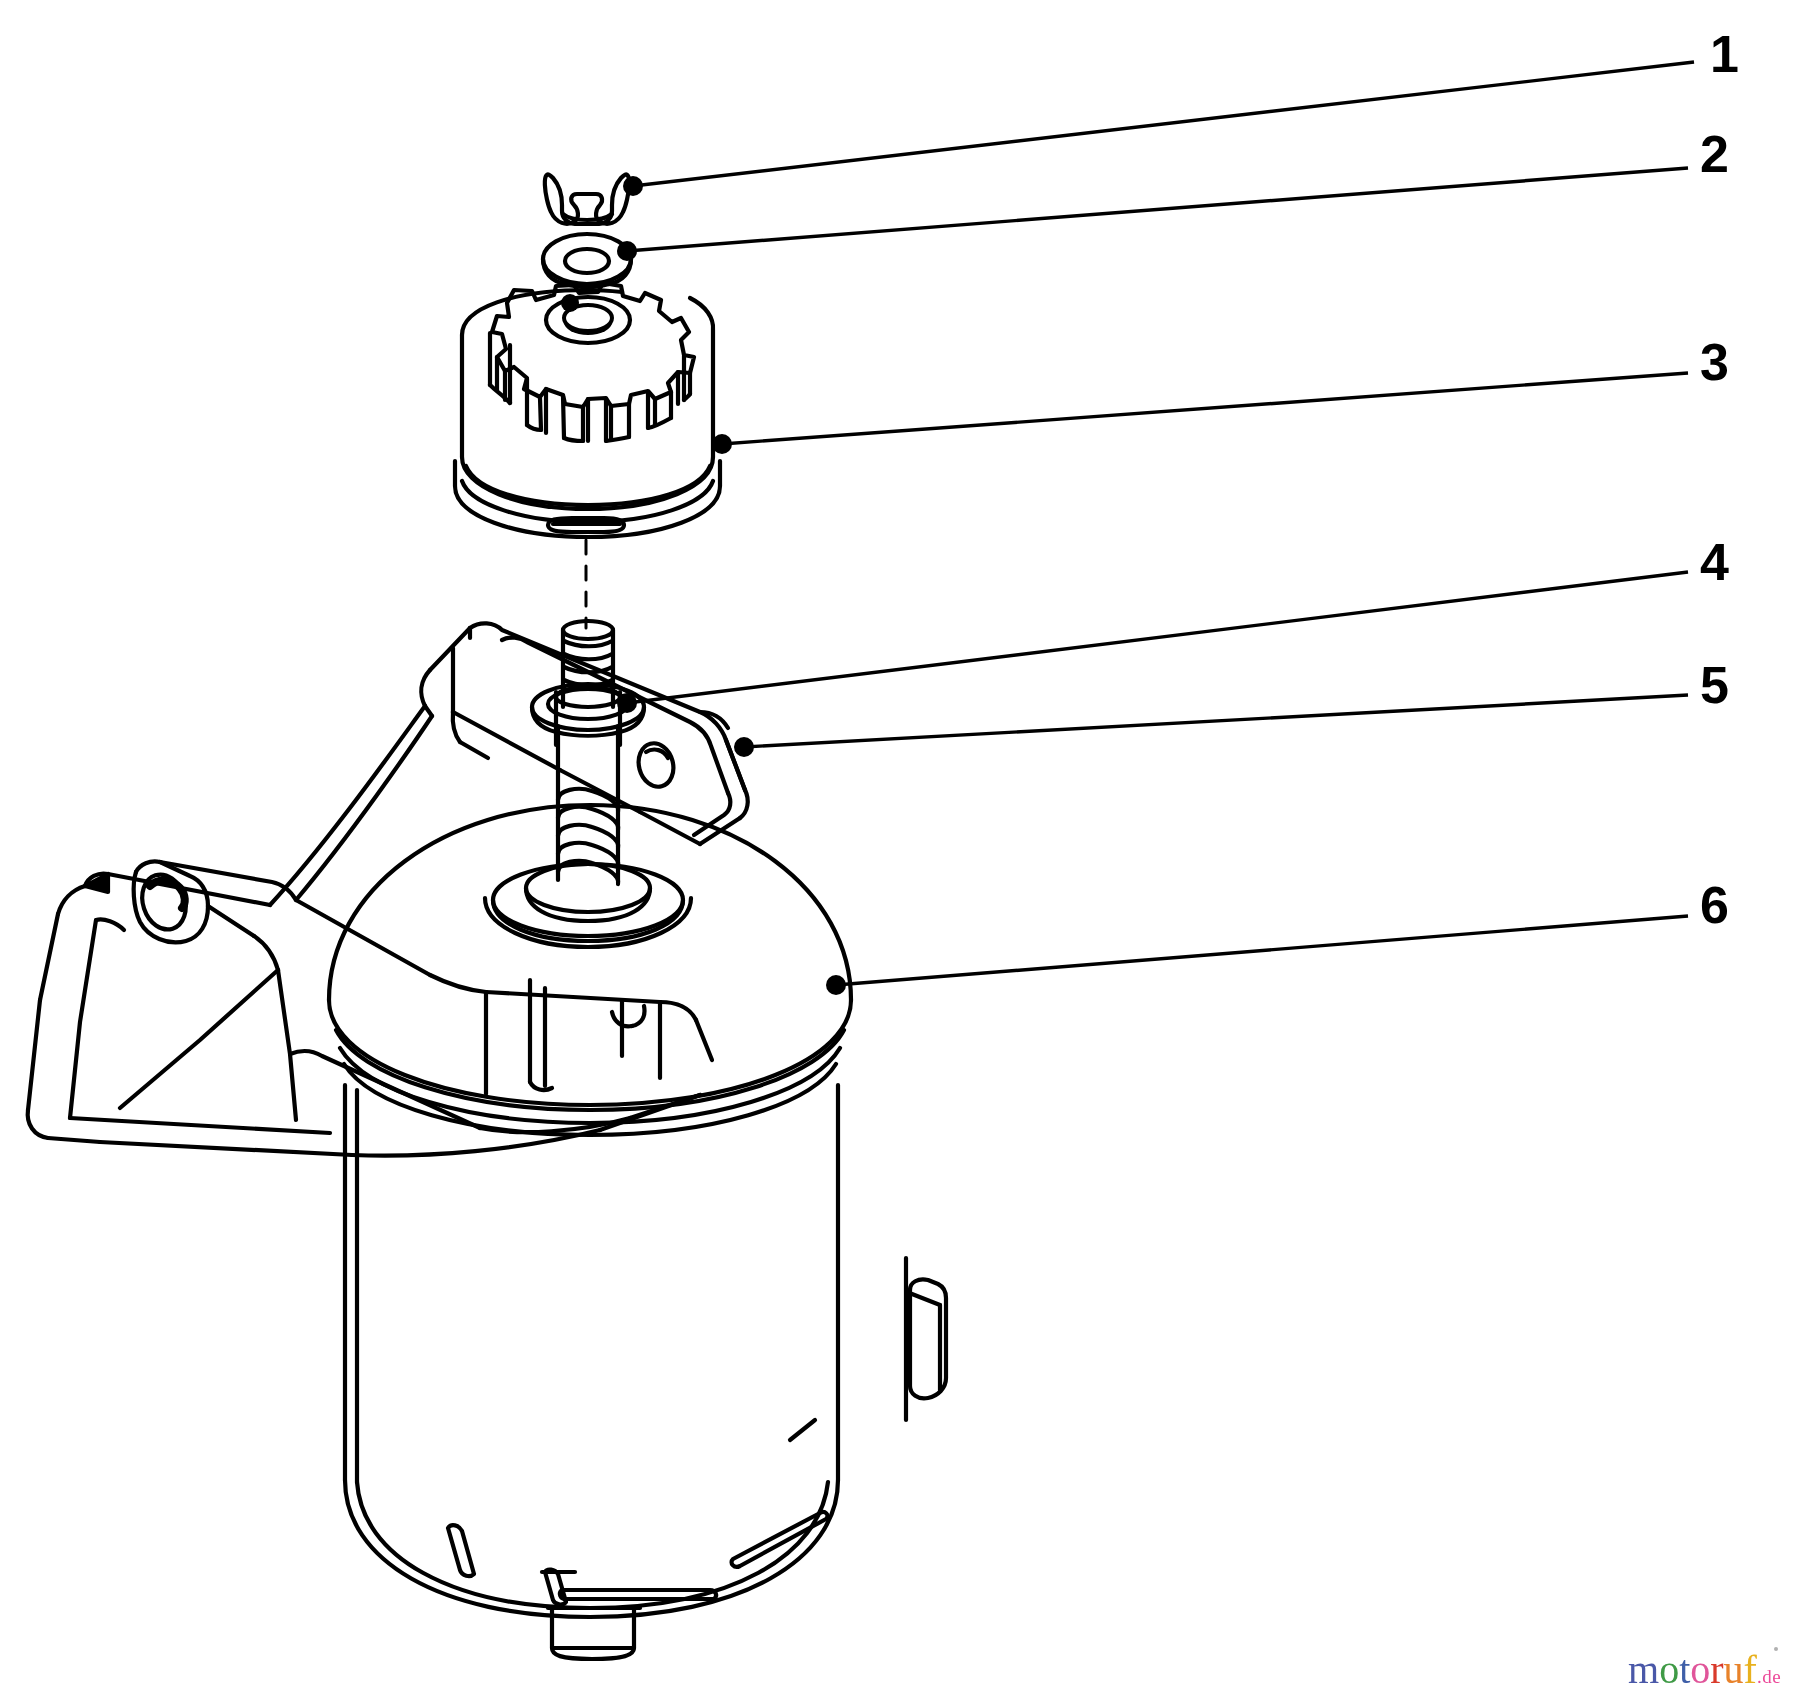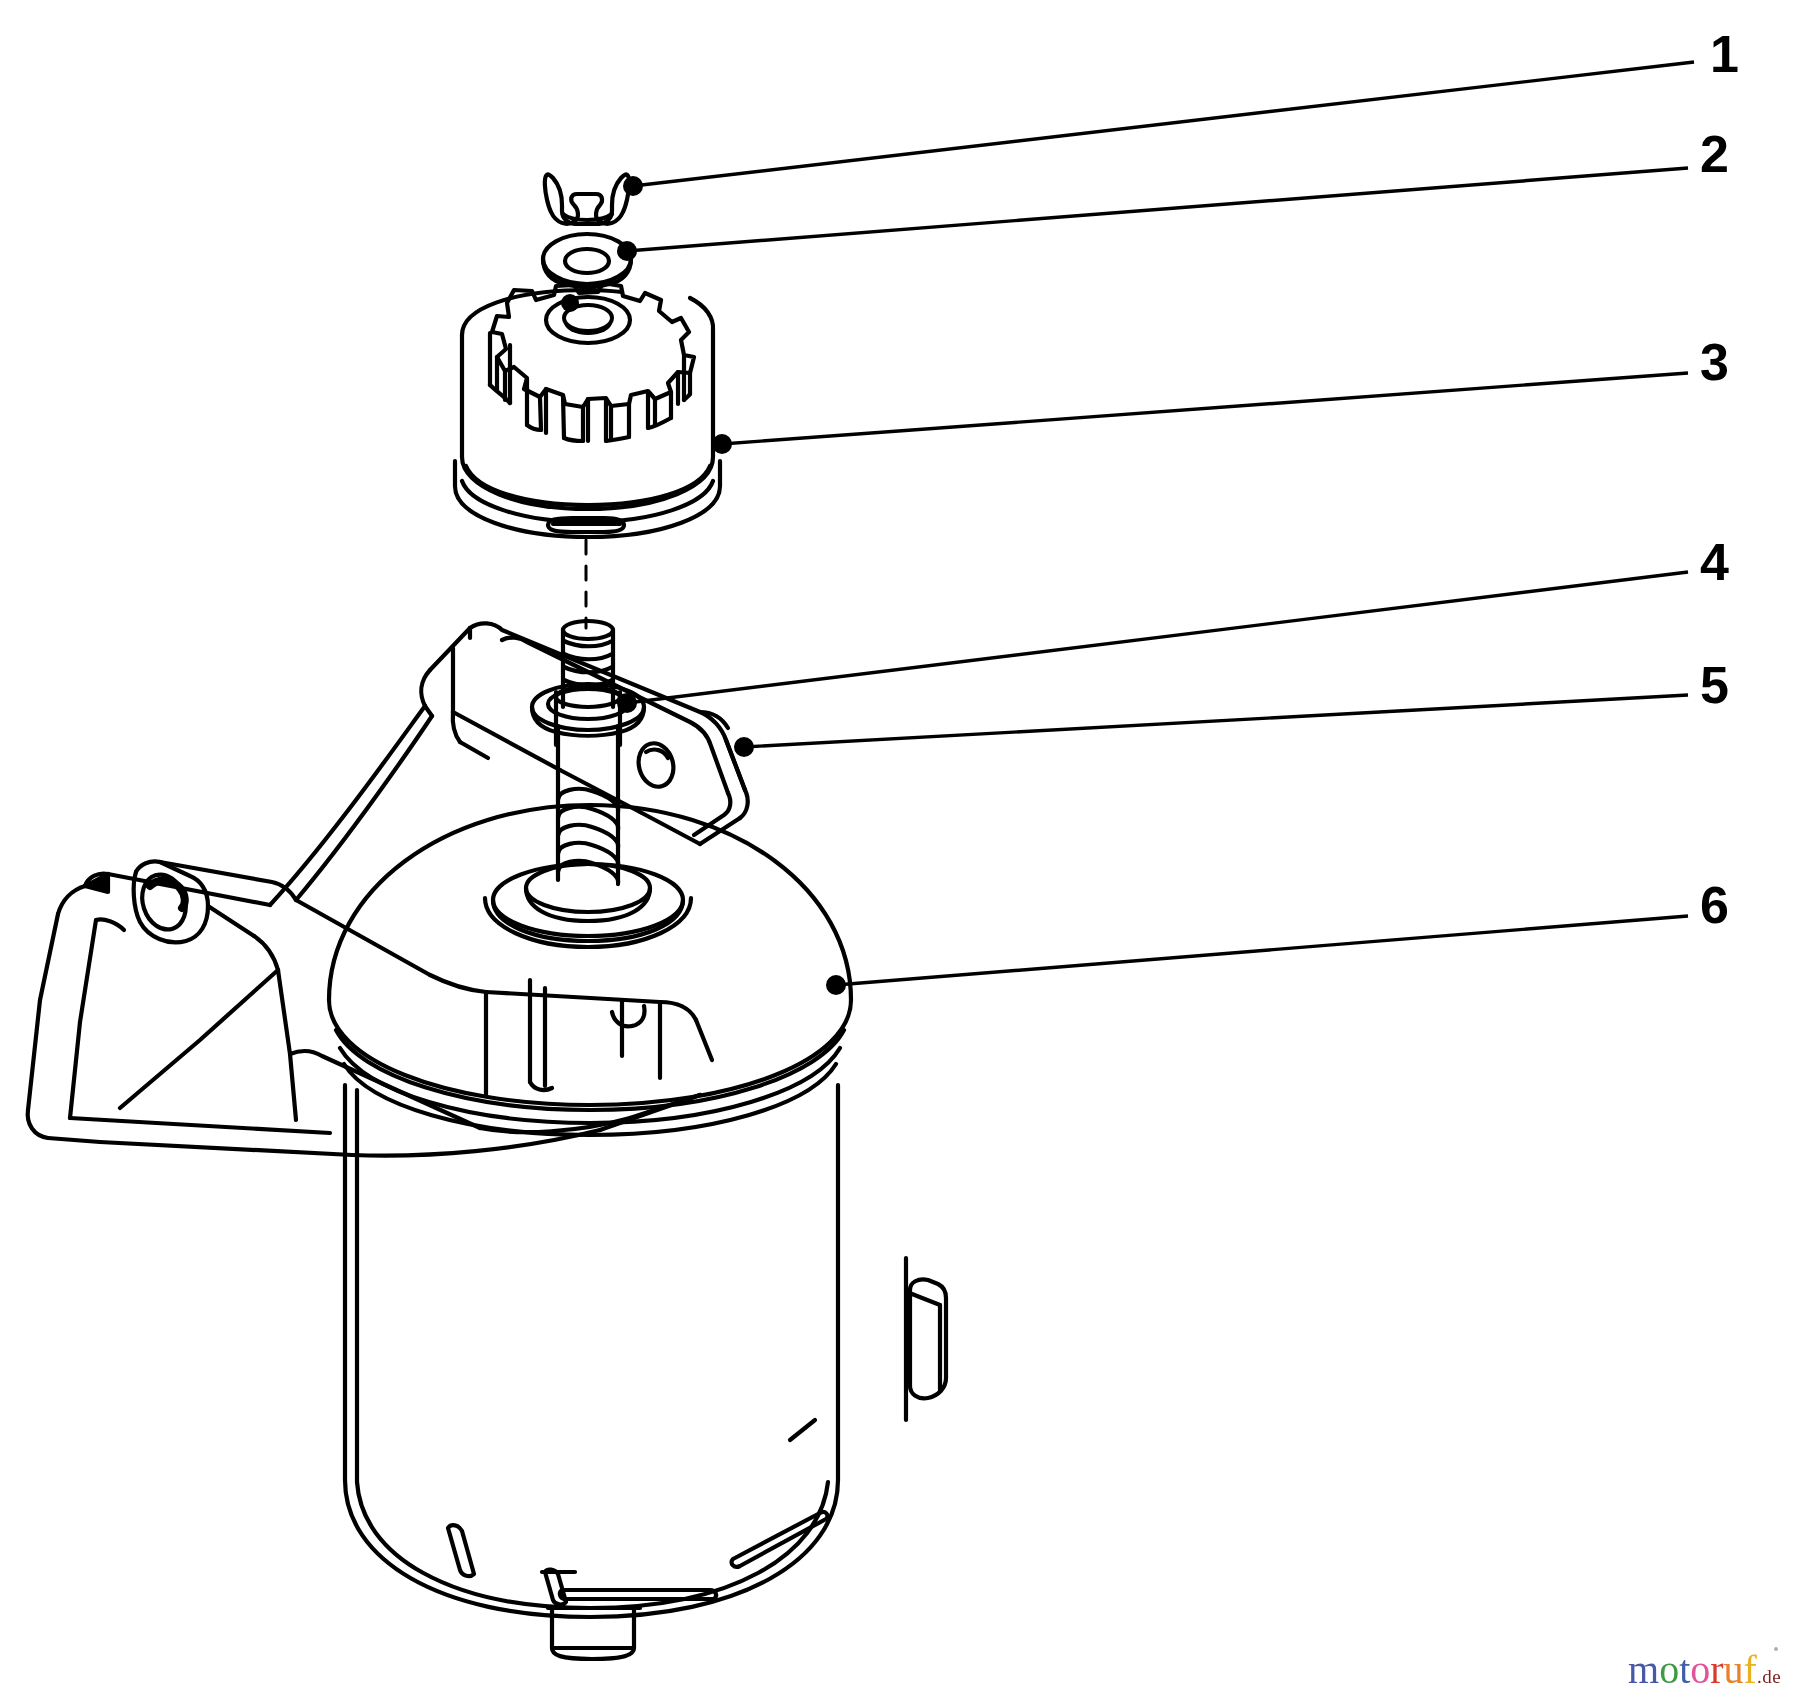--- a/index.html
+++ b/index.html
@@ -45,21 +45,21 @@
     font-size: 40px;
     line-height: 40px;
     white-space: nowrap;
     user-select: none;
   }
   #watermark .wm-letter {
     font-weight: normal;
   }
   #watermark .wm-tld {
     font-size: 19px;
-    color: #7f1d1d;
+    color: #ec4899;
     vertical-align: baseline;
     letter-spacing: 0.5px;
   }
   .wm-dot {
     position: absolute;
     width: 4px;
     height: 4px;
     background: #b0b0b0;
     border-radius: 50%;
     left: 146px;

